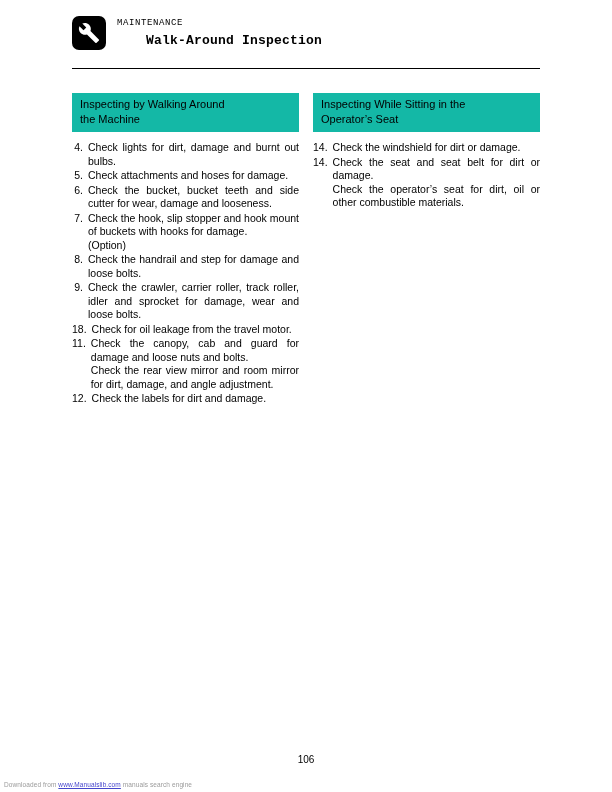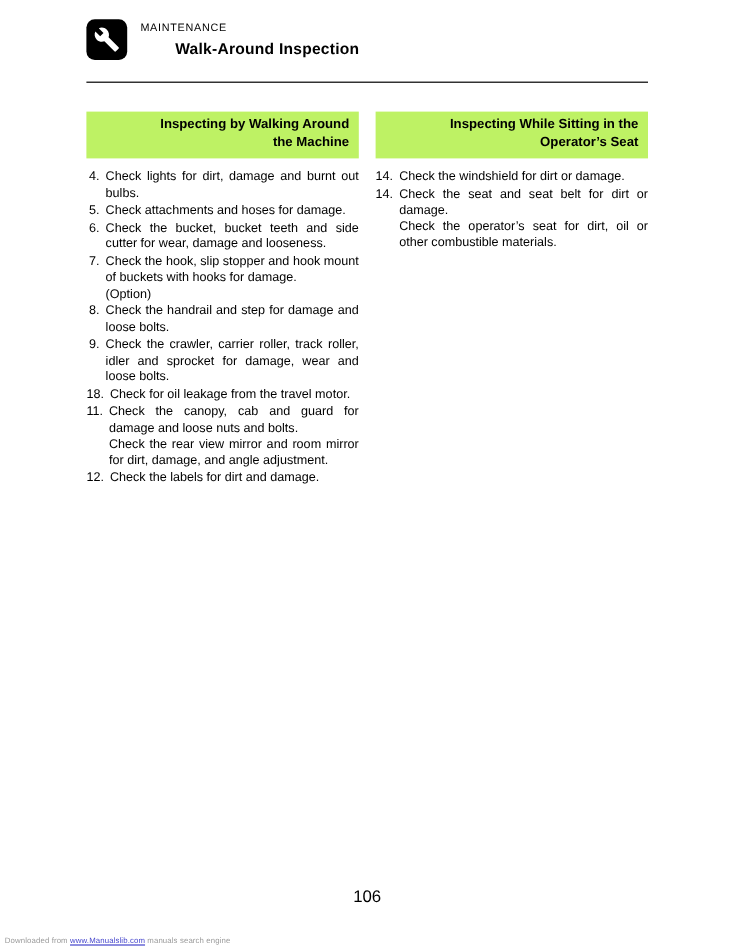--- a/index.html
+++ b/index.html
@@ -7,57 +7,56 @@
   body {
     width:612px; height:792px;
     position:relative;
     font-family:"Liberation Sans", sans-serif;
     color:#000;
     overflow:hidden;
   }
   .page { position:absolute; inset:0; background:#fff; }
 
   
-  .header { position:absolute; left:72px; top:16px; display:flex; align-items:flex-start; gap:11px; }
+  .header { position:absolute; left:72px; top:16px; display:flex; align-items:flex-start; gap:11px;font-family:Liberation Mono, monospace; }
   .icon-box {
     width:34px; height:34px; background:#000; border-radius:7px;
     display:flex; align-items:center; justify-content:center; flex:0 0 34px;
   }
   .header-text { padding-top:1px; }
   .section-label { font-size:9px; letter-spacing:0.6px; line-height:12px; }
   .page-title { font-size:13px; font-weight:bold; line-height:16px; margin-top:4px; letter-spacing:0.2px;margin-left:29px; }
   .rule { position:absolute; left:72px; top:68px; width:468px; border:none; border-top:1.4px solid #000; }
 
   
   .columns { position:absolute; left:72px; top:93px; width:468px; display:flex; gap:14px; }
   .col { width:227px; flex:0 0 227px; }
   .col-heading {
-    background:#bef264;
-    font-size:11px; font-weight:bold; line-height:15px;
+    background:#14b8a6;
+    font-size:11px; font-weight:normal; line-height:15px;
     padding:4px 8px 5px 8px;
     white-space:pre-line;
     margin-bottom:9px;
-    text-align:right;
   }
   .list { list-style:none; }
   .item { display:flex; margin-bottom:1px; }
   .num {
     flex:0 0 auto; min-width:11px; text-align:right;
     font-size:10.5px; line-height:13.5px;
   }
   .txt {
     flex:1 1 auto; margin-left:5px;
     font-size:10.5px; line-height:13.5px;
     text-align:justify; white-space:pre-line;
   }
 
   
   .page-number {
-    position:absolute; left:0; bottom:37px; width:612px;
-    text-align:center; font-size:14px;
+    position:absolute; left:0; bottom:27px; width:612px;
+    text-align:center; font-size:10px;
   }
   .watermark {
     position:absolute; left:4px; bottom:4px;
     font-size:6.5px; color:#9a9a9a; letter-spacing:0.1px;
   }
   .watermark a { color:#4545cc; text-decoration:underline; cursor:pointer; }
 </style>
 </head>
 <body>
 

